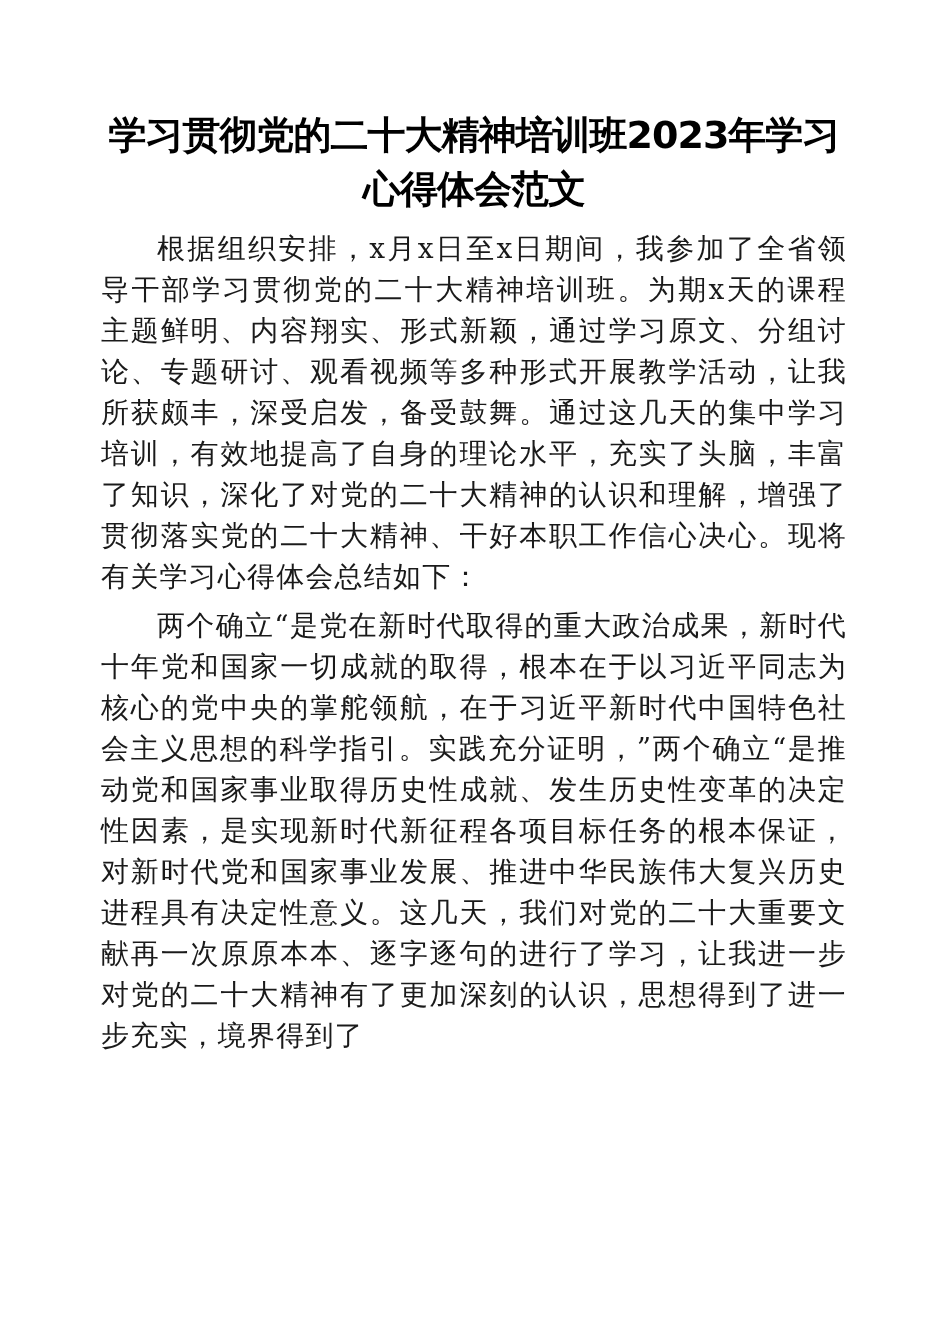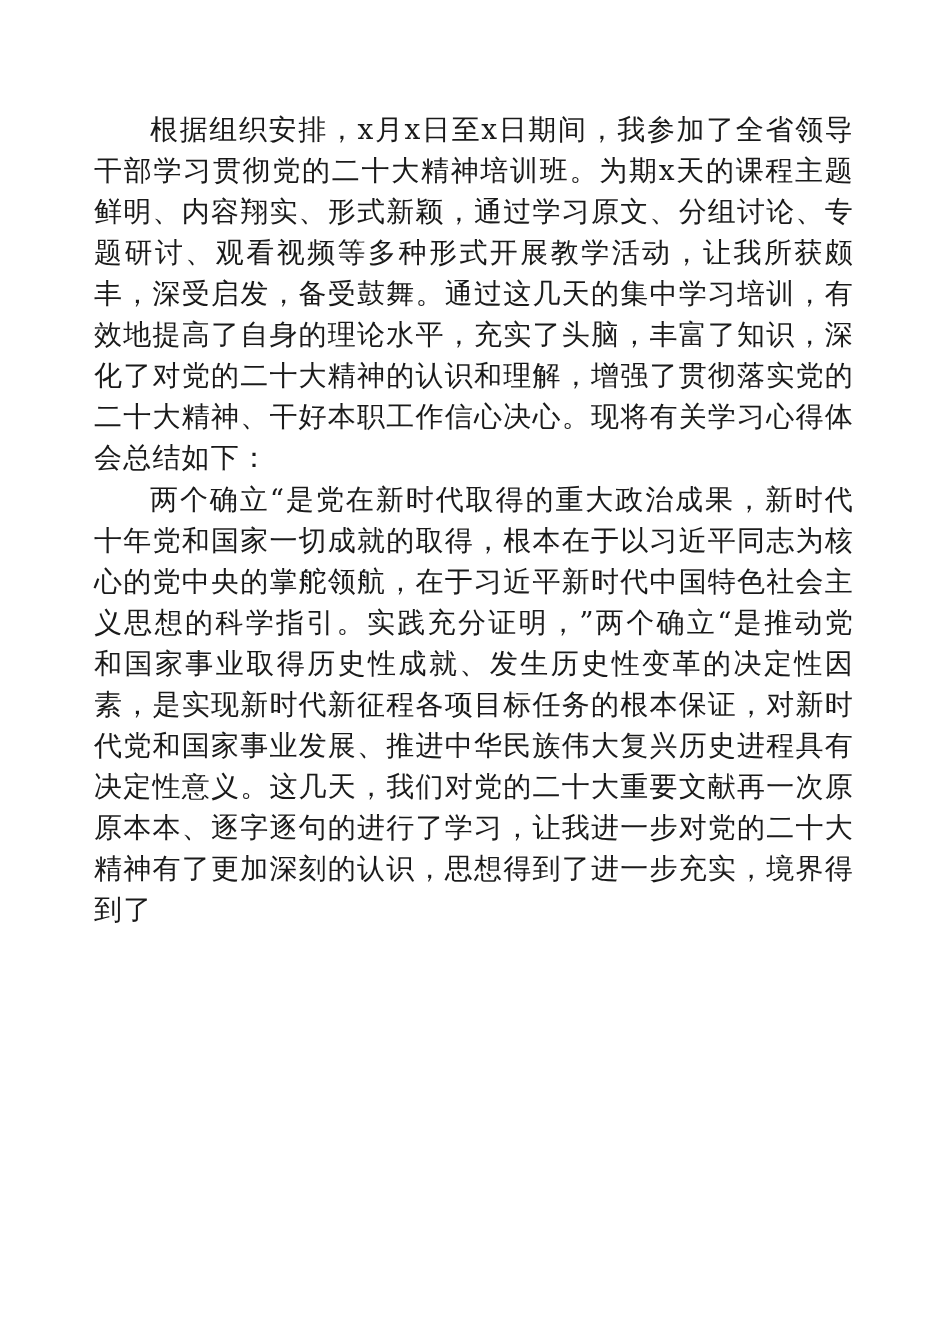--- a/index.html
+++ b/index.html
@@ -27,21 +27,21 @@
       line-height: 54px;
       text-align: center;
       margin: 0 0 12px 0;
       letter-spacing: -1px;
       color: #000;
     }
     .para {
       font-family: "DejaVu Serif", "Liberation Serif", serif;
       font-size: 28px;
       line-height: 41px;
-      margin: 1px;
+      margin: 8px;
       text-align: justify;
       text-indent: 2em;
       letter-spacing: 1.2px;
       color: #1a1a1a;
     }
     .heading {
       font-family: "DejaVu Sans", "Liberation Sans", sans-serif;
       font-weight: bold;
       font-size: 28px;
       line-height: 44px;
@@ -49,15 +49,16 @@
       text-indent: 2em;
       letter-spacing: -0.5px;
       color: #000;
       white-space: nowrap;
     }
   </style>
 </head>
 <body>
 
 <div class="page">
+  <h1 class="title">学习贯彻党的二十大精神培训班2023年学习心得体会范文</h1>
   <p class="para">根据组织安排，x月x日至x日期间，我参加了全省领导干部学习贯彻党的二十大精神培训班。为期x天的课程主题鲜明、内容翔实、形式新颖，通过学习原文、分组讨论、专题研讨、观看视频等多种形式开展教学活动，让我所获颇丰，深受启发，备受鼓舞。通过这几天的集中学习培训，有效地提高了自身的理论水平，充实了头脑，丰富了知识，深化了对党的二十大精神的认识和理解，增强了贯彻落实党的二十大精神、干好本职工作信心决心。现将有关学习心得体会总结如下：</p>
   <p class="para">两个确立“是党在新时代取得的重大政治成果，新时代十年党和国家一切成就的取得，根本在于以习近平同志为核心的党中央的掌舵领航，在于习近平新时代中国特色社会主义思想的科学指引。实践充分证明，”两个确立“是推动党和国家事业取得历史性成就、发生历史性变革的决定性因素，是实现新时代新征程各项目标任务的根本保证，对新时代党和国家事业发展、推进中华民族伟大复兴历史进程具有决定性意义。这几天，我们对党的二十大重要文献再一次原原本本、逐字逐句的进行了学习，让我进一步对党的二十大精神有了更加深刻的认识，思想得到了进一步充实，境界得到了</p>
 </div>
 
 </body></html>

